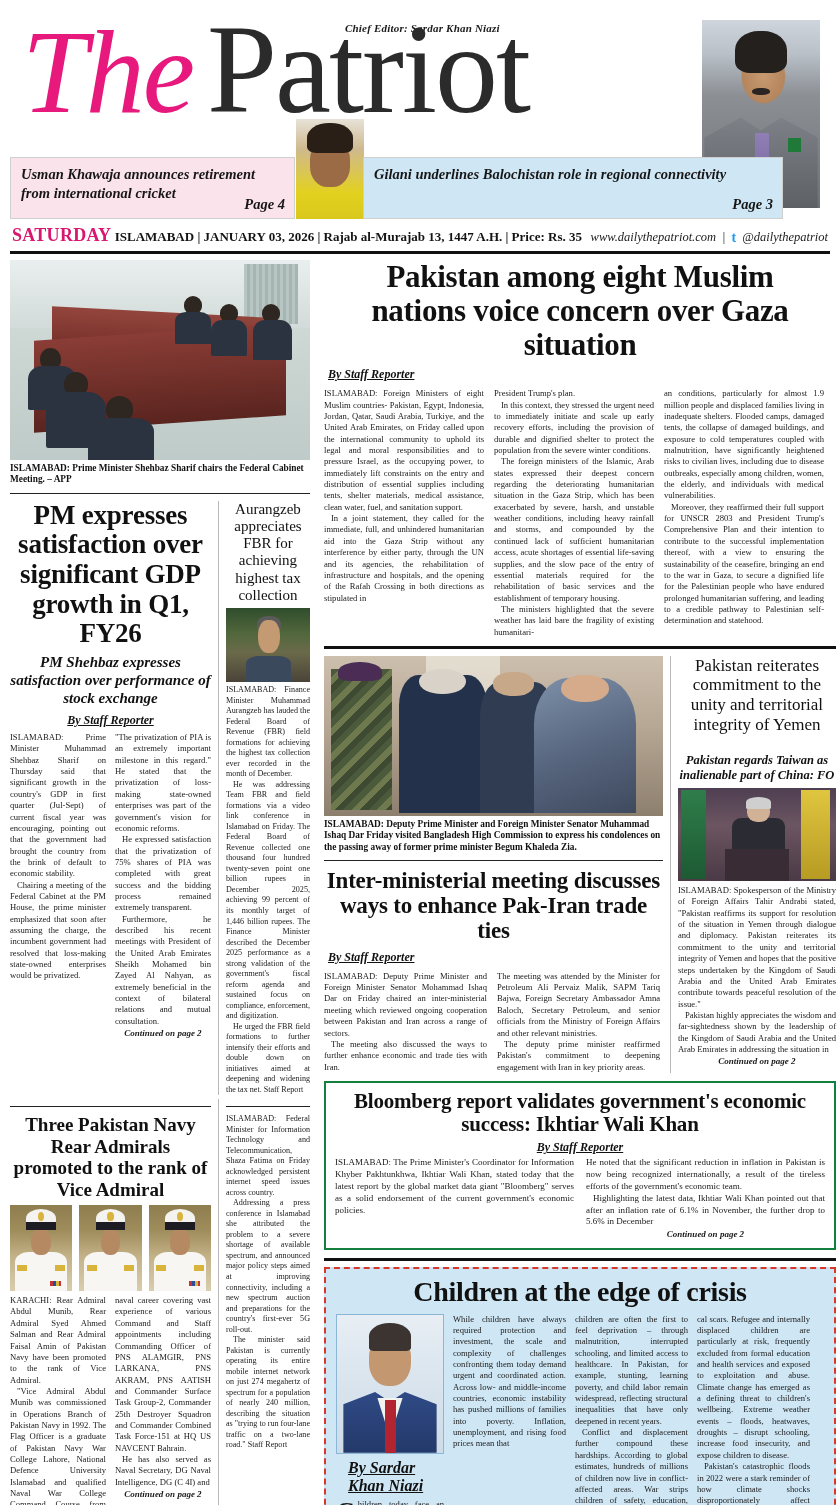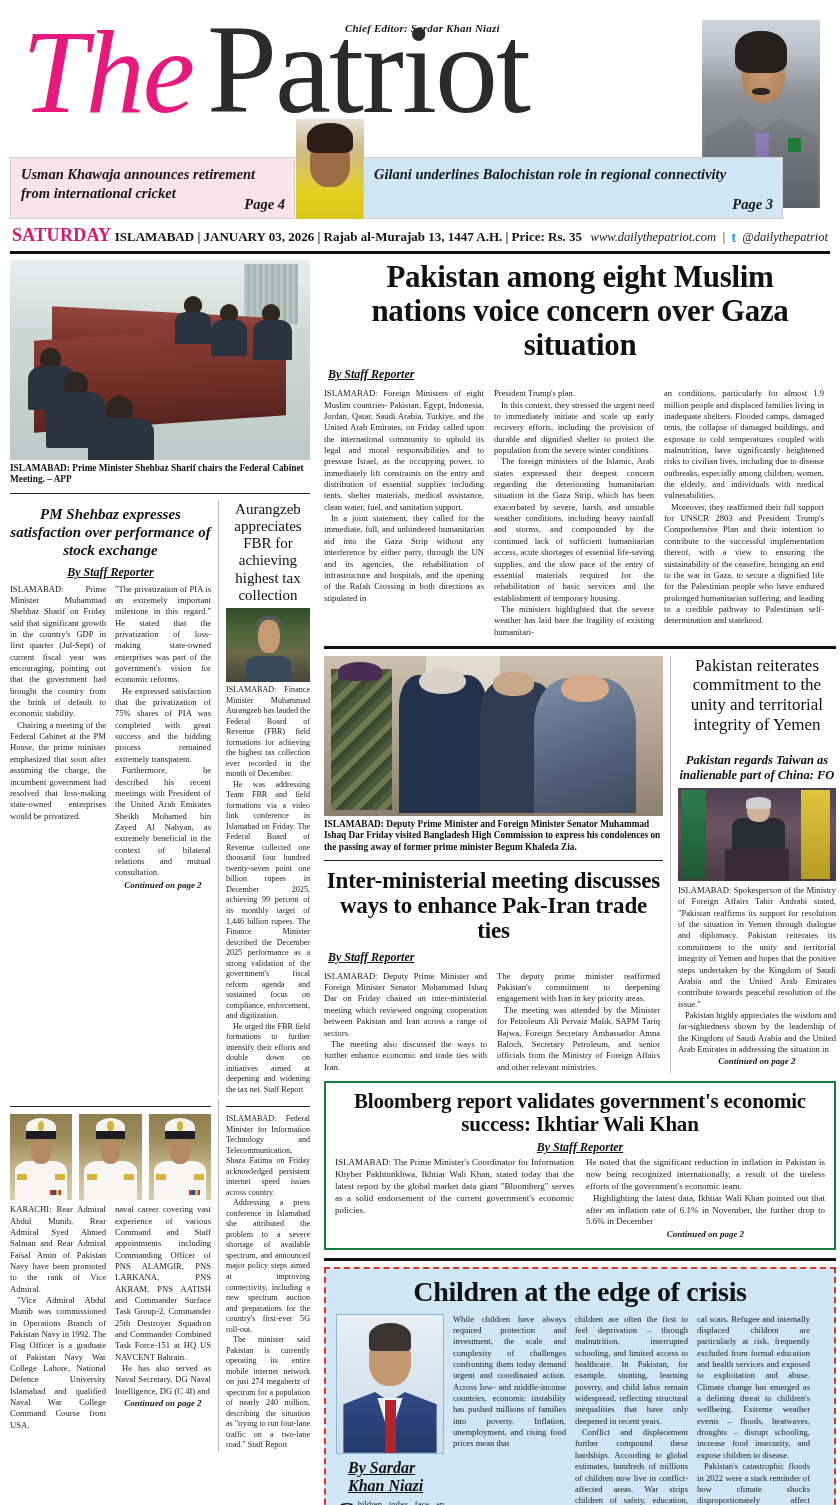--- a/index.html
+++ b/index.html
@@ -334,25 +334,26 @@
         <div class="sut" style="left:67%;top:30%;width:12%;height:18%"></div>
         <div class="hds" style="left:84%;top:22%;width:6%;height:9%"></div>
         <div class="sut" style="left:81%;top:30%;width:13%;height:20%"></div>
       </div>
       <div class="caption">ISLAMABAD: Prime Minister Shehbaz Sharif chairs the Federal Cabinet Meeting. – APP</div>
 
       <div class="hrule"></div>
 
       <div style="display:flex">
         <div style="width:202px">
+          <div class="hl-xl">PM expresses satisfaction over significant GDP growth in Q1, FY26</div>
           <div class="subhead">PM  Shehbaz expresses satisfaction over performance of stock exchange</div>
           <div class="byline">By Staff Reporter</div>
           <div style="display:flex;gap:9px">
             <div class="bodytext" style="width:96px">
-              <p>ISLAMABAD: Prime Minister Muhammad Shehbaz Sharif on Friday said that significant growth in the country's GDP in first quarter (Jul-Sept) of current fiscal year was encouraging, pointing out that the government had brought the country from the brink of default to economic stability.</p>
+              <p>ISLAMABAD: Prime Minister Muhammad Shehbaz Sharif on Thursday said that significant growth in the country's GDP in first quarter (Jul-Sept) of current fiscal year was encouraging, pointing out that the government had brought the country from the brink of default to economic stability.</p>
               <p>Chairing a meeting of the Federal Cabinet at the PM House, the prime minister emphasized that soon after assuming the charge, the incumbent government had resolved that loss-making state-owned enterprises would be privatized.</p>
             </div>
             <div class="bodytext" style="width:96px">
               <p>"The privatization of PIA is an extremely important milestone in this regard." He stated that the privatization of loss-making state-owned enterprises was part of the government's vision for economic reforms.</p>
               <p>He expressed satisfaction that the privatization of 75% shares of PIA was completed with great success and the bidding process remained extremely transparent.</p>
               <p>Furthermore, he described his recent meetings with President of the United Arab Emirates Sheikh Mohamed bin Zayed Al Nahyan, as extremely beneficial in the context of bilateral relations and mutual consultation.</p>
               <div class="cont">Continued on page 2</div>
             </div>
           </div>
         </div>
@@ -370,20 +371,21 @@
             <p>ISLAMABAD: Finance Minister Muhammad Aurangzeb has lauded the Federal Board of Revenue (FBR) field formations for achieving the highest tax collection ever recorded in the month of December.</p>
             <p>He was addressing Team FBR and field formations via a video link conference in Islamabad on Friday. The Federal Board of Revenue collected one thousand four hundred twenty-seven point one billion rupees in December 2025, achieving 99 percent of its monthly target of 1,446 billion rupees. The Finance Minister described the December 2025 performance as a strong validation of the government's fiscal reform agenda and sustained focus on compliance, enforcement, and digitization.</p>
             <p>He urged the FBR field formations to further intensify their efforts and double down on initiatives aimed at deepening and widening the tax net. Staff Report</p>
           </div>
         </div>
       </div>
 
       <div style="display:flex;margin-top:4px">
         <div style="width:202px">
           <div class="hrule"></div>
+          <div class="hl-l">Three Pakistan Navy Rear Admirals promoted to the rank of Vice Admiral</div>
           <div class="admiral-row">
             <div class="photo photo-admiral">
               <div class="uni"></div>
               <div class="fc"></div>
               <div class="cap"></div>
               <div class="capb"></div>
               <div class="crest"></div>
               <div class="shl"></div>
               <div class="shr"></div>
               <div class="rib"></div>
@@ -482,22 +484,22 @@
 
           <div>
             <div class="hl-xl" style="font-size:23px">Inter-ministerial meeting discusses ways to enhance Pak-Iran trade ties</div>
             <div class="byline" style="text-align:left;margin-left:4px;display:inline-block">By Staff Reporter</div>
             <div style="display:flex;gap:10px;margin-top:2px">
               <div class="bodytext" style="width:163px">
                 <p>ISLAMABAD: Deputy Prime Minister and Foreign Minister Senator Mohammad Ishaq Dar on Friday chaired an inter-ministerial meeting which reviewed ongoing cooperation between Pakistan and Iran across a range of sectors.</p>
                 <p>The meeting also discussed the ways to further enhance economic and trade ties with Iran.</p>
               </div>
               <div class="bodytext" style="width:163px">
+                <p>The meeting was attended by the Minister for Petroleum Ali Pervaiz Malik, SAPM Tariq Bajwa, Foreign Secretary Ambassador Amna Baloch, Secretary Petroleum, and senior officials from the Ministry of Foreign Affairs and other relevant ministries.</p>
                 <p>The deputy prime minister reaffirmed Pakistan's commitment to deepening engagement with Iran in key priority areas.</p>
-                <p>The meeting was attended by the Minister for Petroleum Ali Pervaiz Malik, SAPM Tariq Bajwa, Foreign Secretary Ambassador Amna Baloch, Secretary Petroleum, and senior officials from the Ministry of Foreign Affairs and other relevant ministries.</p>
               </div>
             </div>
           </div>
         </div>
 
         <div class="vrule"></div>
 
         <div style="width:160px">
           <div class="hl-m">Pakistan reiterates commitment to the unity and territorial integrity of Yemen</div>
           <div class="subhead-s">Pakistan regards Taiwan as inalienable part of China: FO</div>

